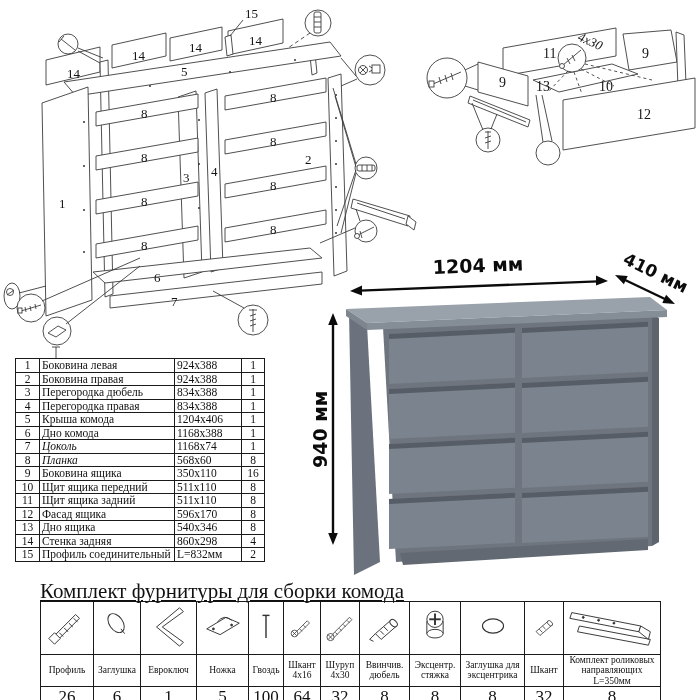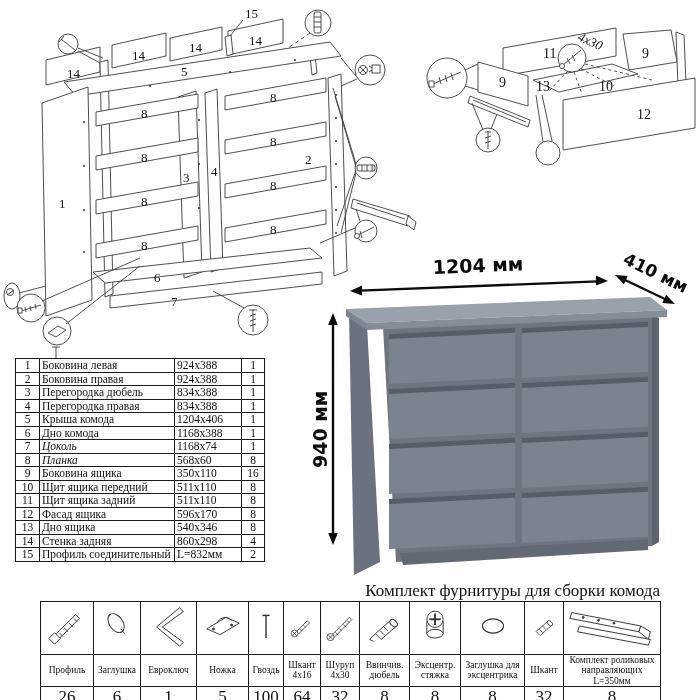--- a/index.html
+++ b/index.html
@@ -17,21 +17,21 @@
     padding:0 2px;height:12.5px;white-space:nowrap;
   }
   td.c-num{width:19px;text-align:center;}
   td.c-name{width:130px;text-align:left;}
   td.c-size{width:62px;text-align:left;}
   td.c-qty{width:18px;text-align:center;}
   td.ind1{padding-left:13px;}
   td.ind2{padding-left:30px;font-style:italic;}
   td.small-name{font-size:9.6px;margin-left:48px;}
   
-  #hw-title{width:620px;text-align:right;font-size:17px;line-height:20px;}
+  #hw-title{width:620px;text-align:left;font-size:21px;line-height:20px;text-decoration:underline;}
   #hw-table{border-collapse:collapse;background:#fff;table-layout:fixed;}
   #hw-table td{border:1px solid #1a1a1a;text-align:center;vertical-align:middle;padding:0;}
   #hw-table td.hw-icon-cell{height:52px;}
   #hw-table td.hw-name{font-size:9.5px;line-height:1.08;height:26px;padding:0 1px;}
   #hw-table td.hw-qty{font-size:17px;height:18px;}
 </style>
 </head>
 <body>
 
 <svg class="abs" style="left:0;top:0" width="420" height="360" viewBox="0 0 420 360">

